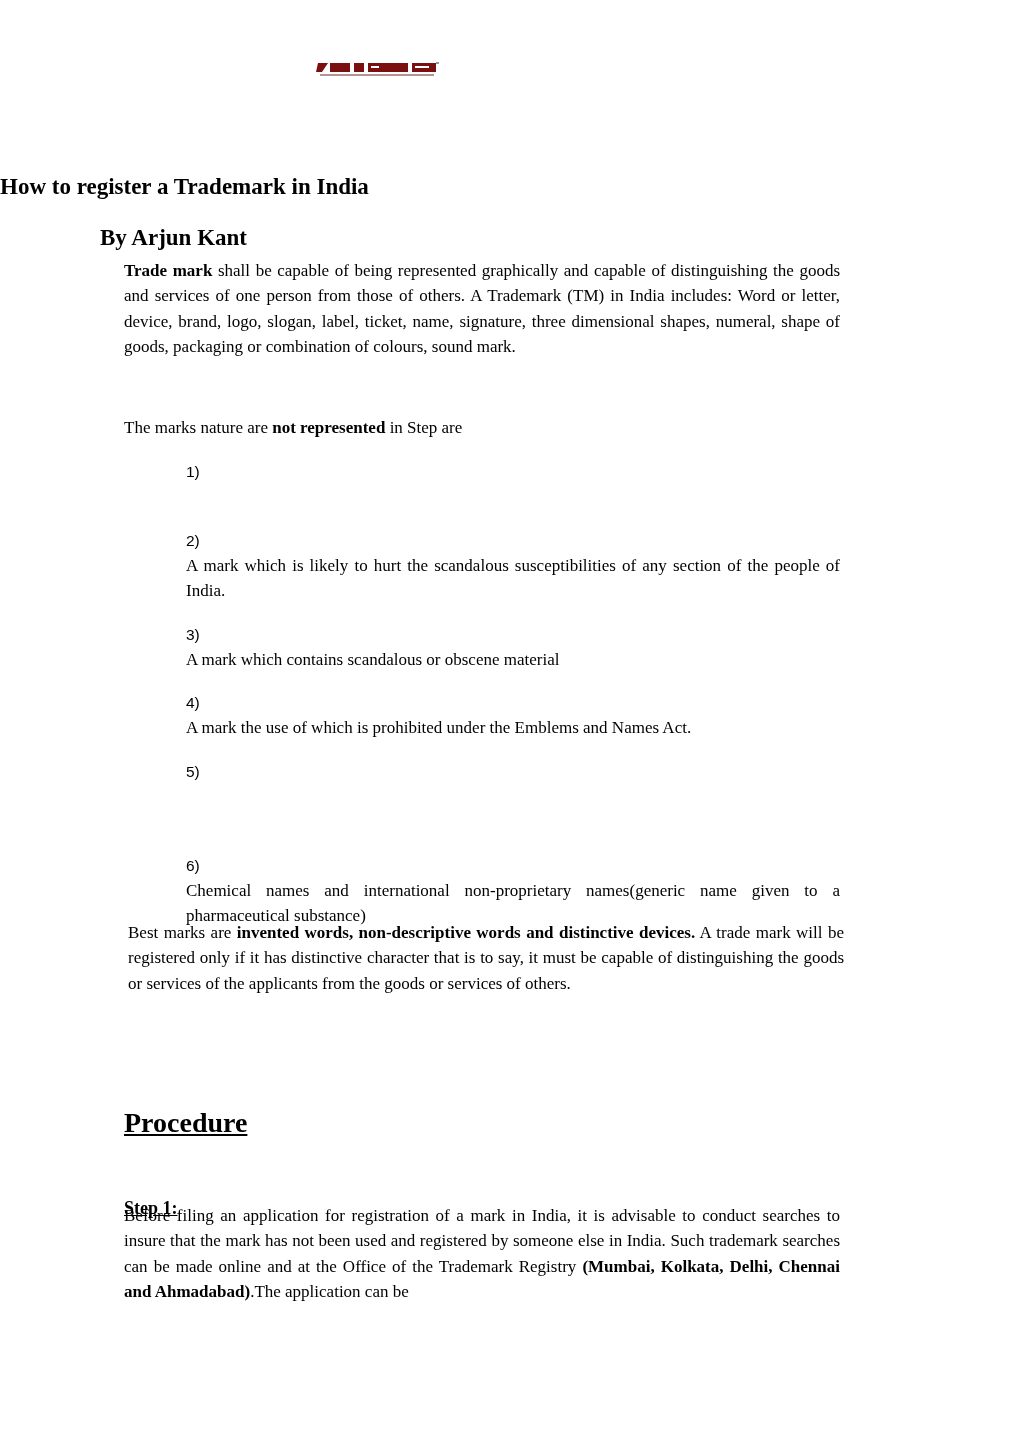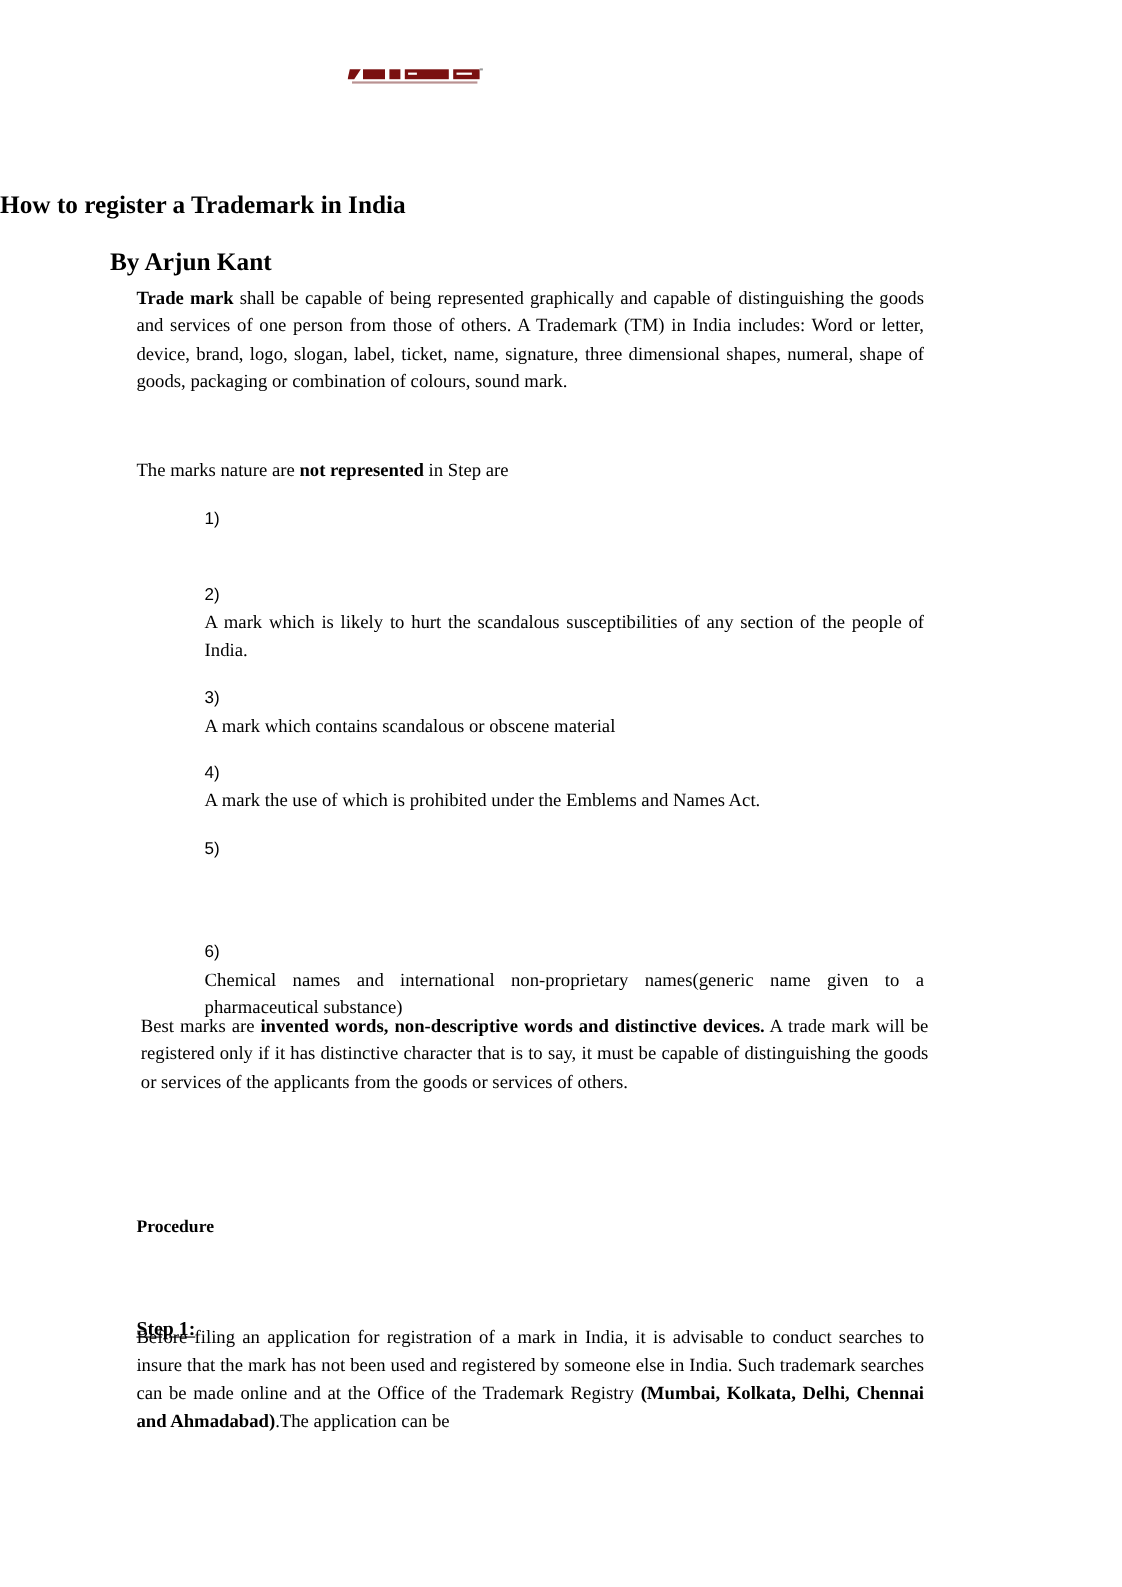--- a/index.html
+++ b/index.html
@@ -12,21 +12,21 @@
     .t1 { top: 174px; }
     .t2 { top: 225px; left: 100px; width: 865px; }
     .para { position: absolute; left: 124px; width: 716px;
             font-family: "Liberation Serif", serif; font-size: 17px; line-height: 25.4px;
             text-align: justify; }
     .para b { font-weight: bold; }
     .list-item { position: absolute; left: 186px; width: 654px; }
     .num { font-family: "Liberation Sans", sans-serif; font-size: 15.5px; line-height: 22px; height: 23px; }
     .item-text { font-family: "Liberation Serif", serif; font-size: 17px; line-height: 25.4px; text-align: justify; }
     .h-proc { position: absolute; left: 124px; top: 1107px; font-family: "Liberation Serif", serif;
-              font-weight: bold; font-size: 16px; }
+              font-weight: bold; font-size: 28px; text-decoration: underline; }
     .h-step { position: absolute; left: 124px; top: 1198px; font-family: "Liberation Serif", serif;
               font-weight: bold; font-size: 18px; text-decoration: underline; }
   </style>
 </head>
 <body>
 
 <div class="page">
 
   <div class="logo">
     <svg width="124" height="16" viewBox="0 0 124 16">

